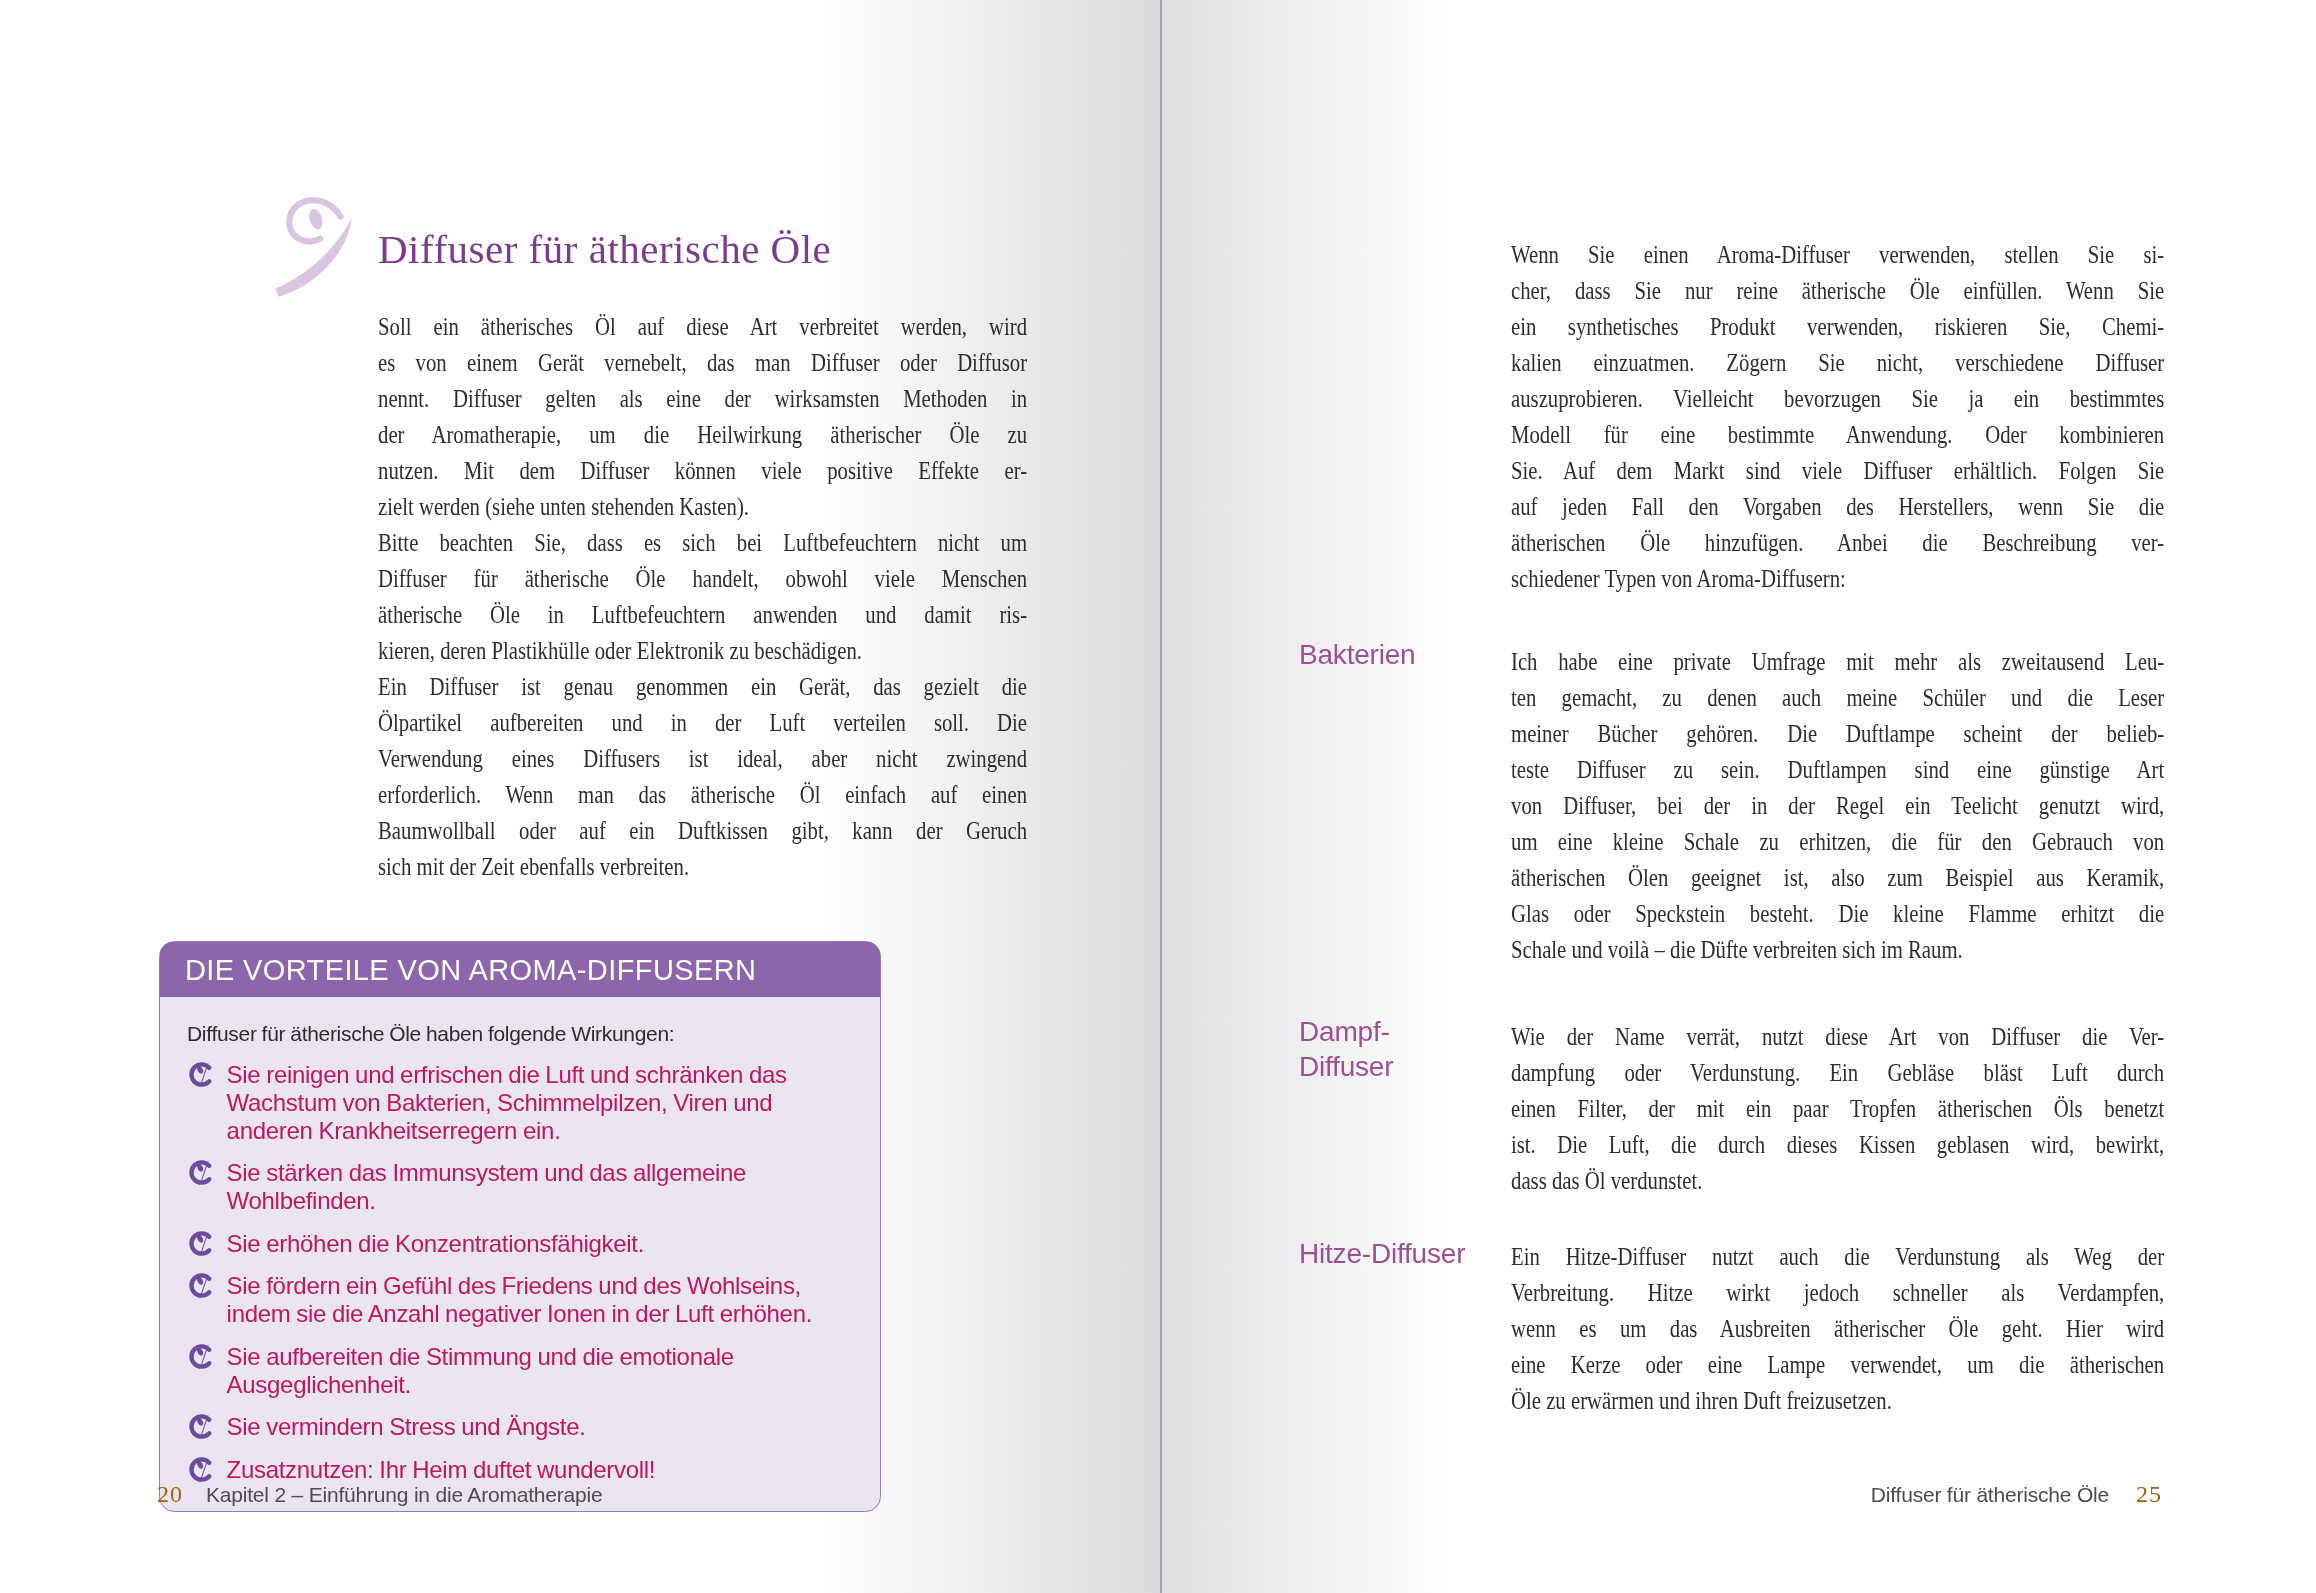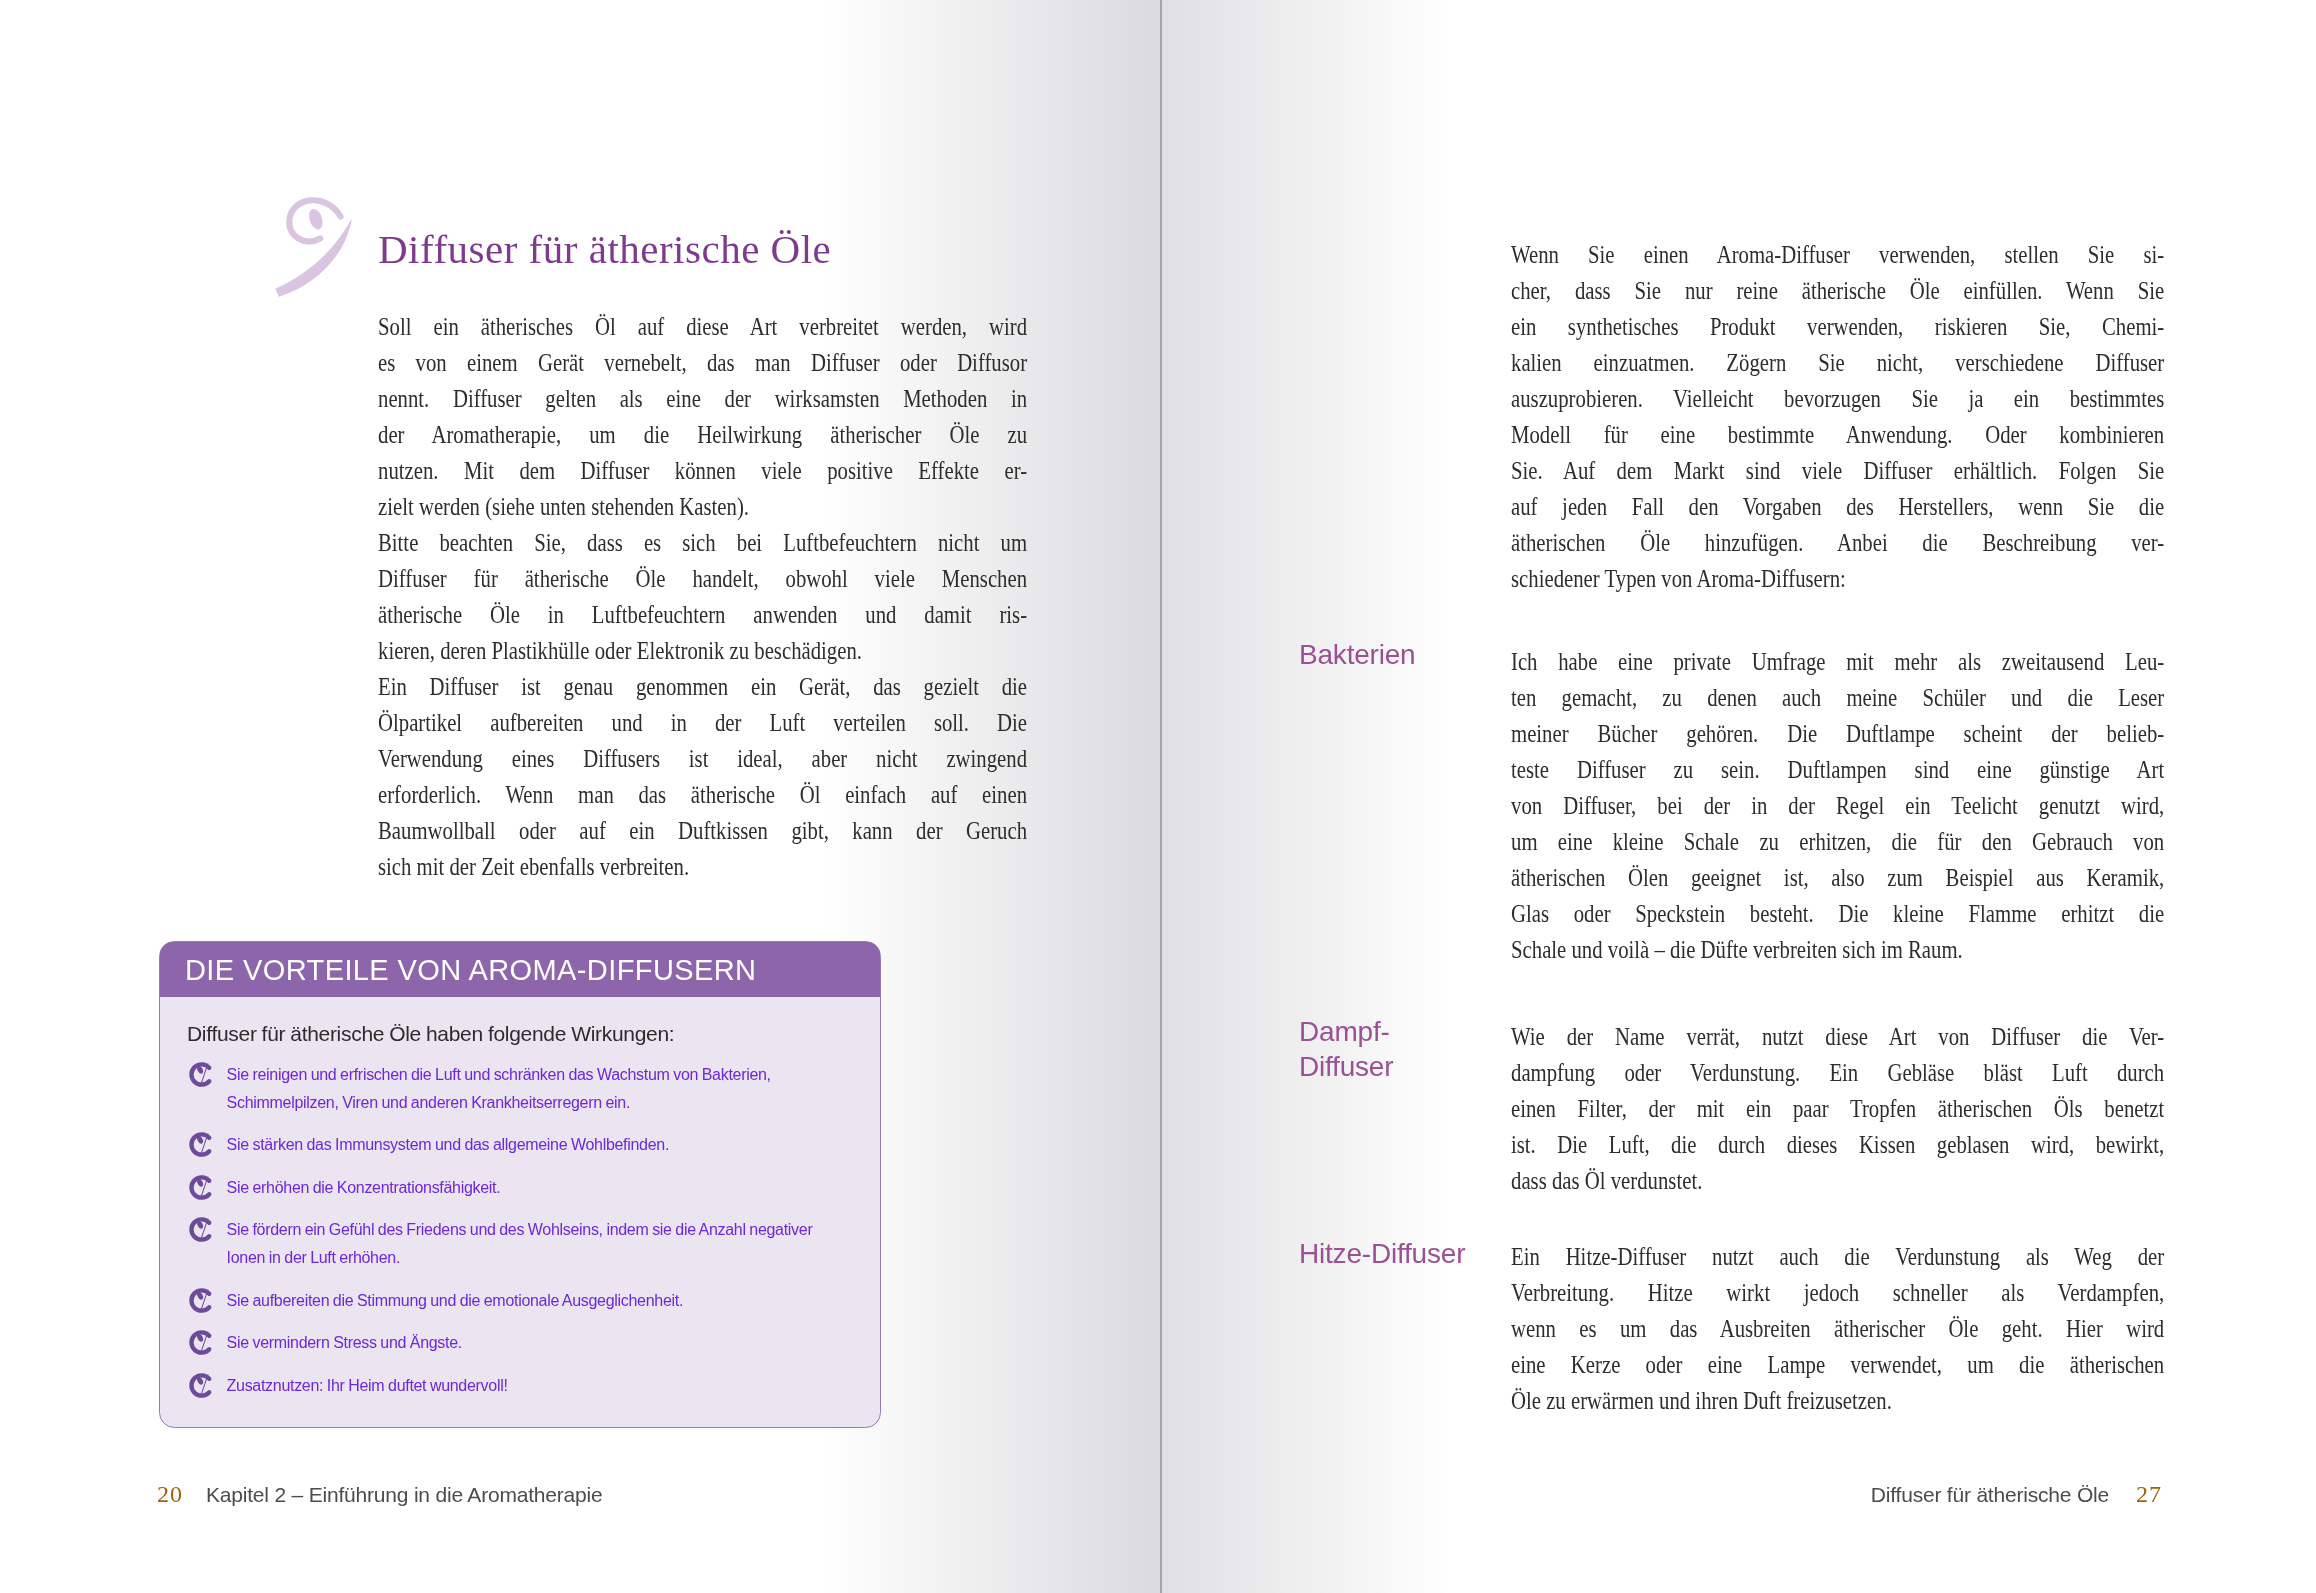--- a/index.html
+++ b/index.html
@@ -68,21 +68,21 @@
     font-size: 29px; letter-spacing: 0.4px;
   }
   .box-body { padding: 17.4px 27px 27px; }
   .box-intro {
     margin: 7.7px 0 5.8px; font-size: 21px; color: #2c2c2c;
     letter-spacing: -0.3px; word-spacing: -0.5px;
   }
   .benefits-list { list-style: none; margin: 0; padding: 0; }
   .benefits-list li {
     margin-top: 14.5px; display: flex; gap: 12.6px; align-items: flex-start;
-    font-size: 16px; line-height: 28px; color: #6d28d9;
+    font-size: 24px; line-height: 28px; color: #be185d;
     letter-spacing: -0.3px; word-spacing: -0.5px;
   }
   .benefits-list li svg { flex: none; margin-top: 0px; }
 
   
   .footer {
     top: 1481px;
     font-family: "Liberation Sans", "DejaVu Sans", sans-serif;
     font-size: 21px; color: #4c4c4c; letter-spacing: -0.2px;
     display: flex; align-items: baseline;
@@ -251,16 +251,16 @@
   <div class="abs serif-col sec2-body">
       <div class="tline">Ein Hitze-Diffuser nutzt auch die Verdunstung als Weg der</div>
       <div class="tline">Verbreitung. Hitze wirkt jedoch schneller als Verdampfen,</div>
       <div class="tline">wenn es um das Ausbreiten ätherischer Öle geht. Hier wird</div>
       <div class="tline">eine Kerze oder eine Lampe verwendet, um die ätherischen</div>
       <div class="tline tend">Öle zu erwärmen und ihren Duft freizusetzen.</div>
     </div>
 
   <footer class="abs footer footer-right">
     <span>Diffuser für ätherische Öle</span>
-    <span class="pagenum">27</span>
+    <span class="pagenum">25</span>
   </footer>
 </section>
 
 
 </body></html>

